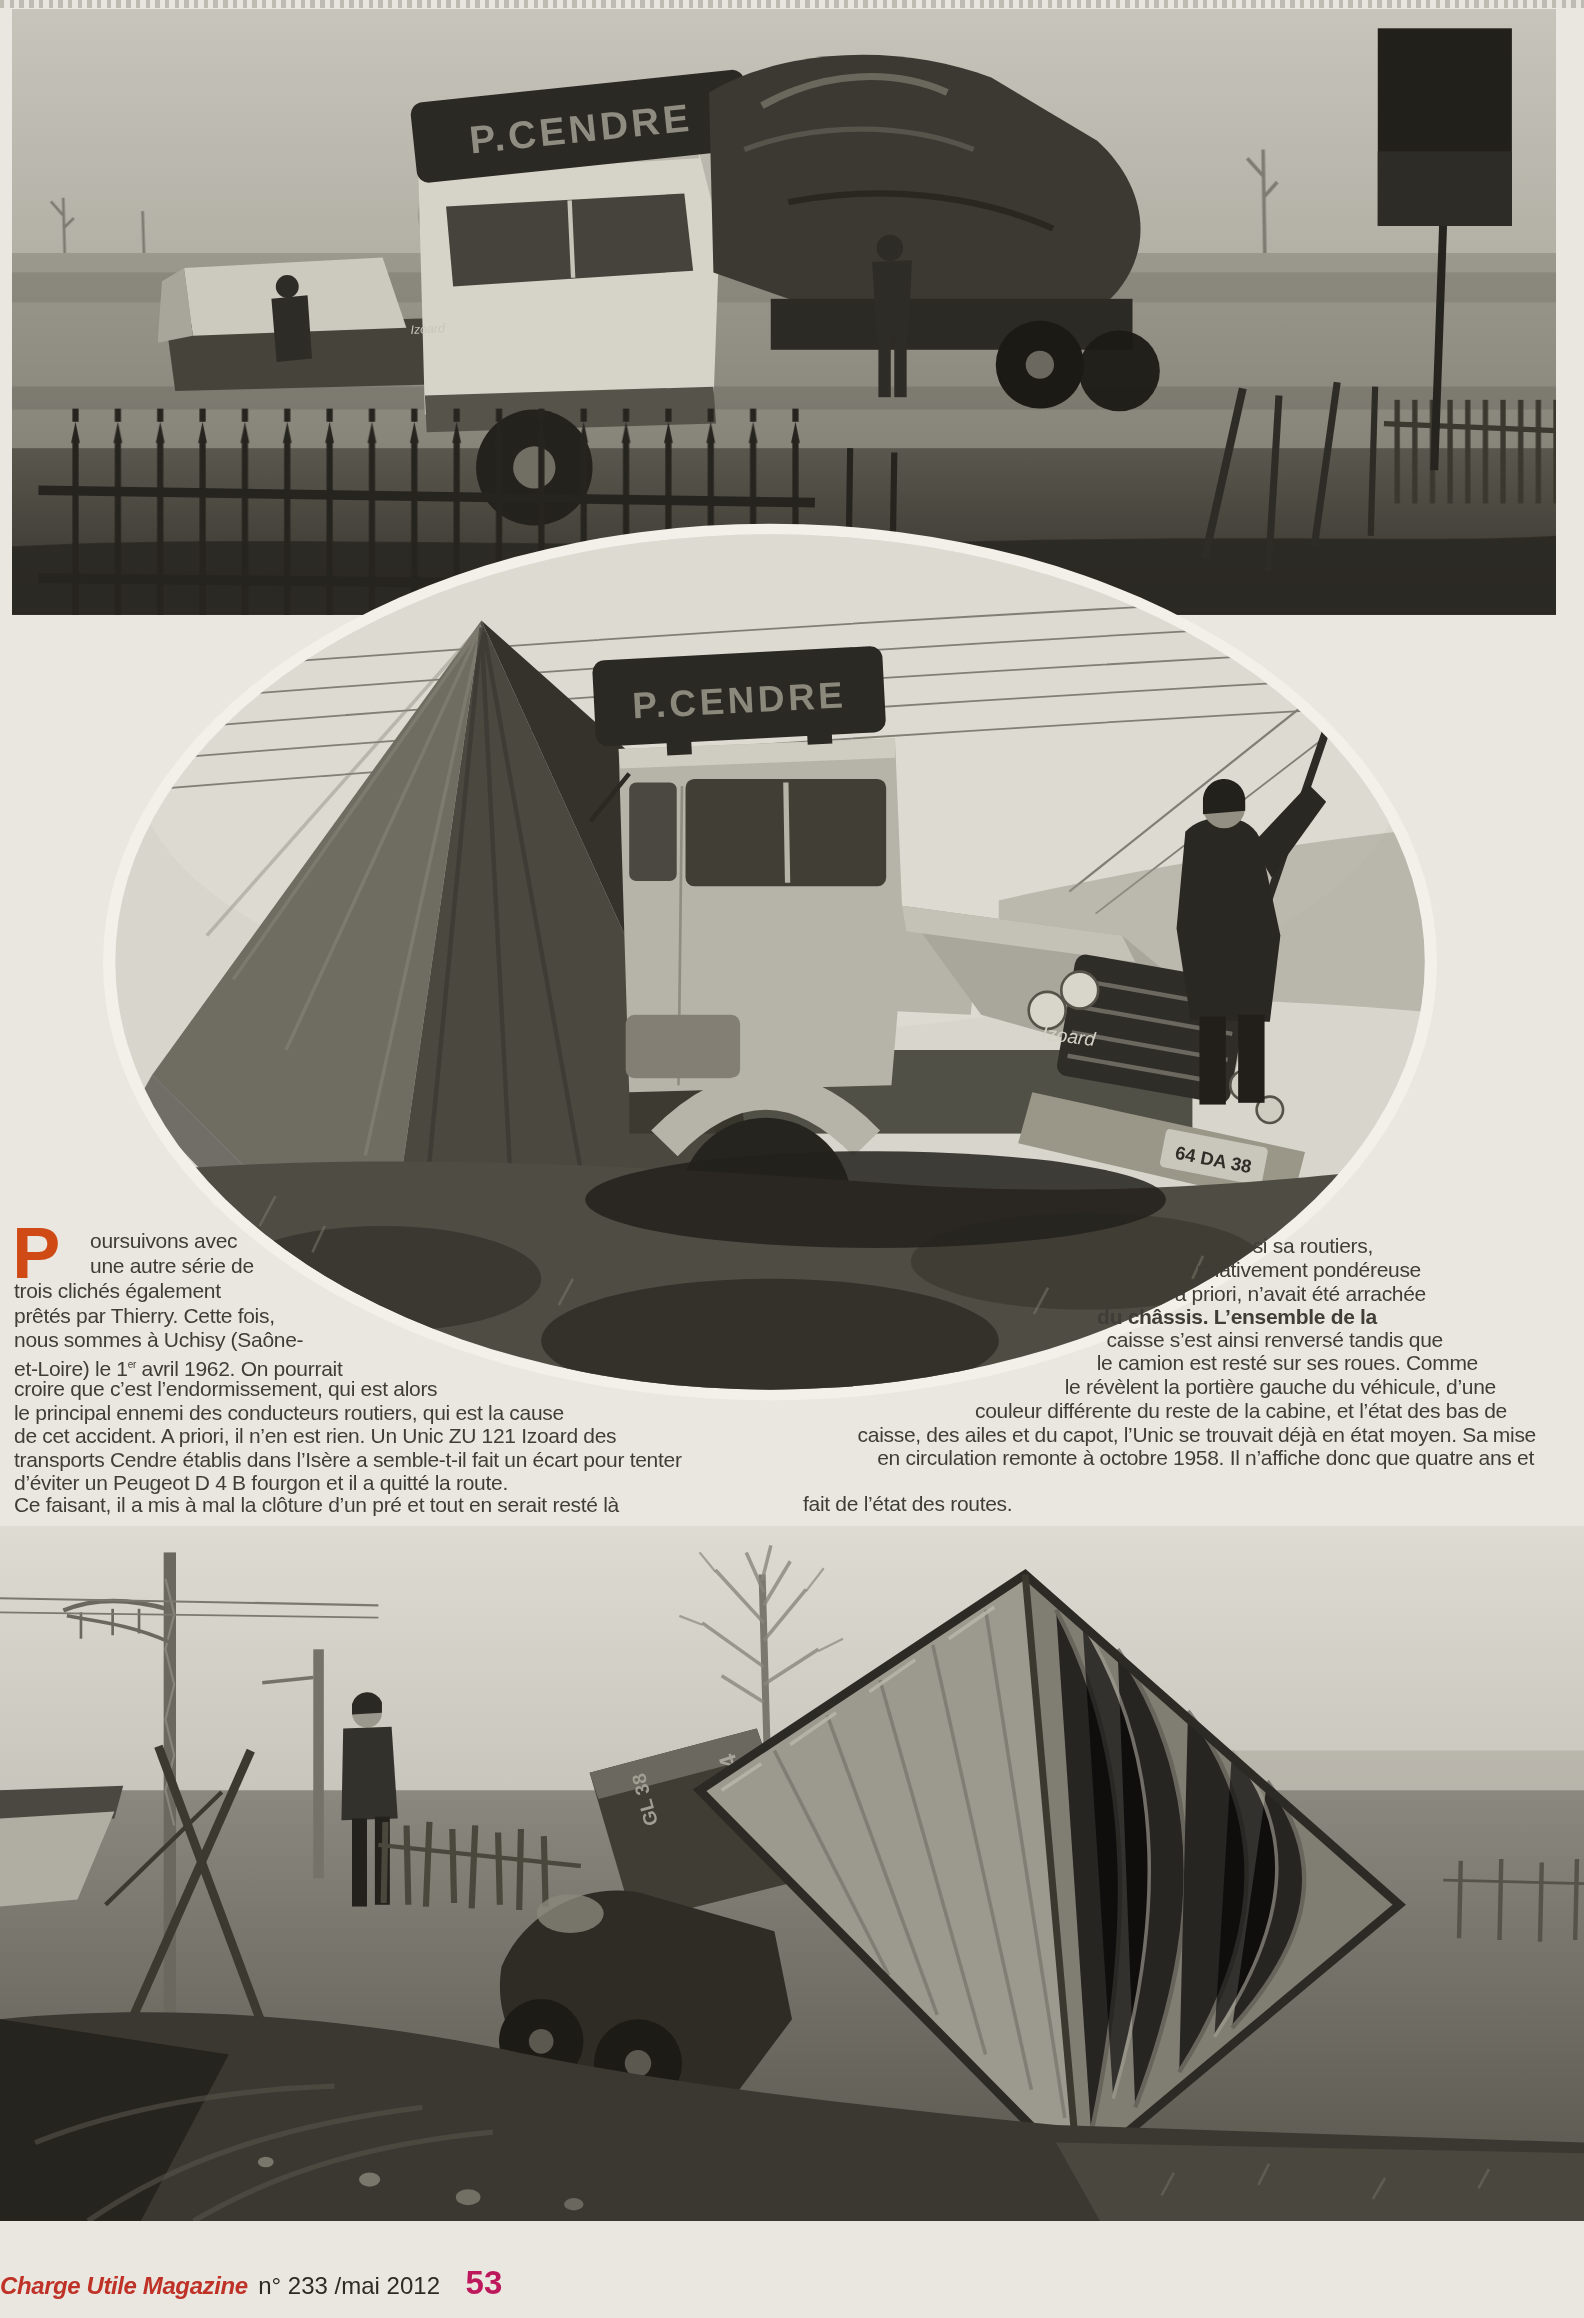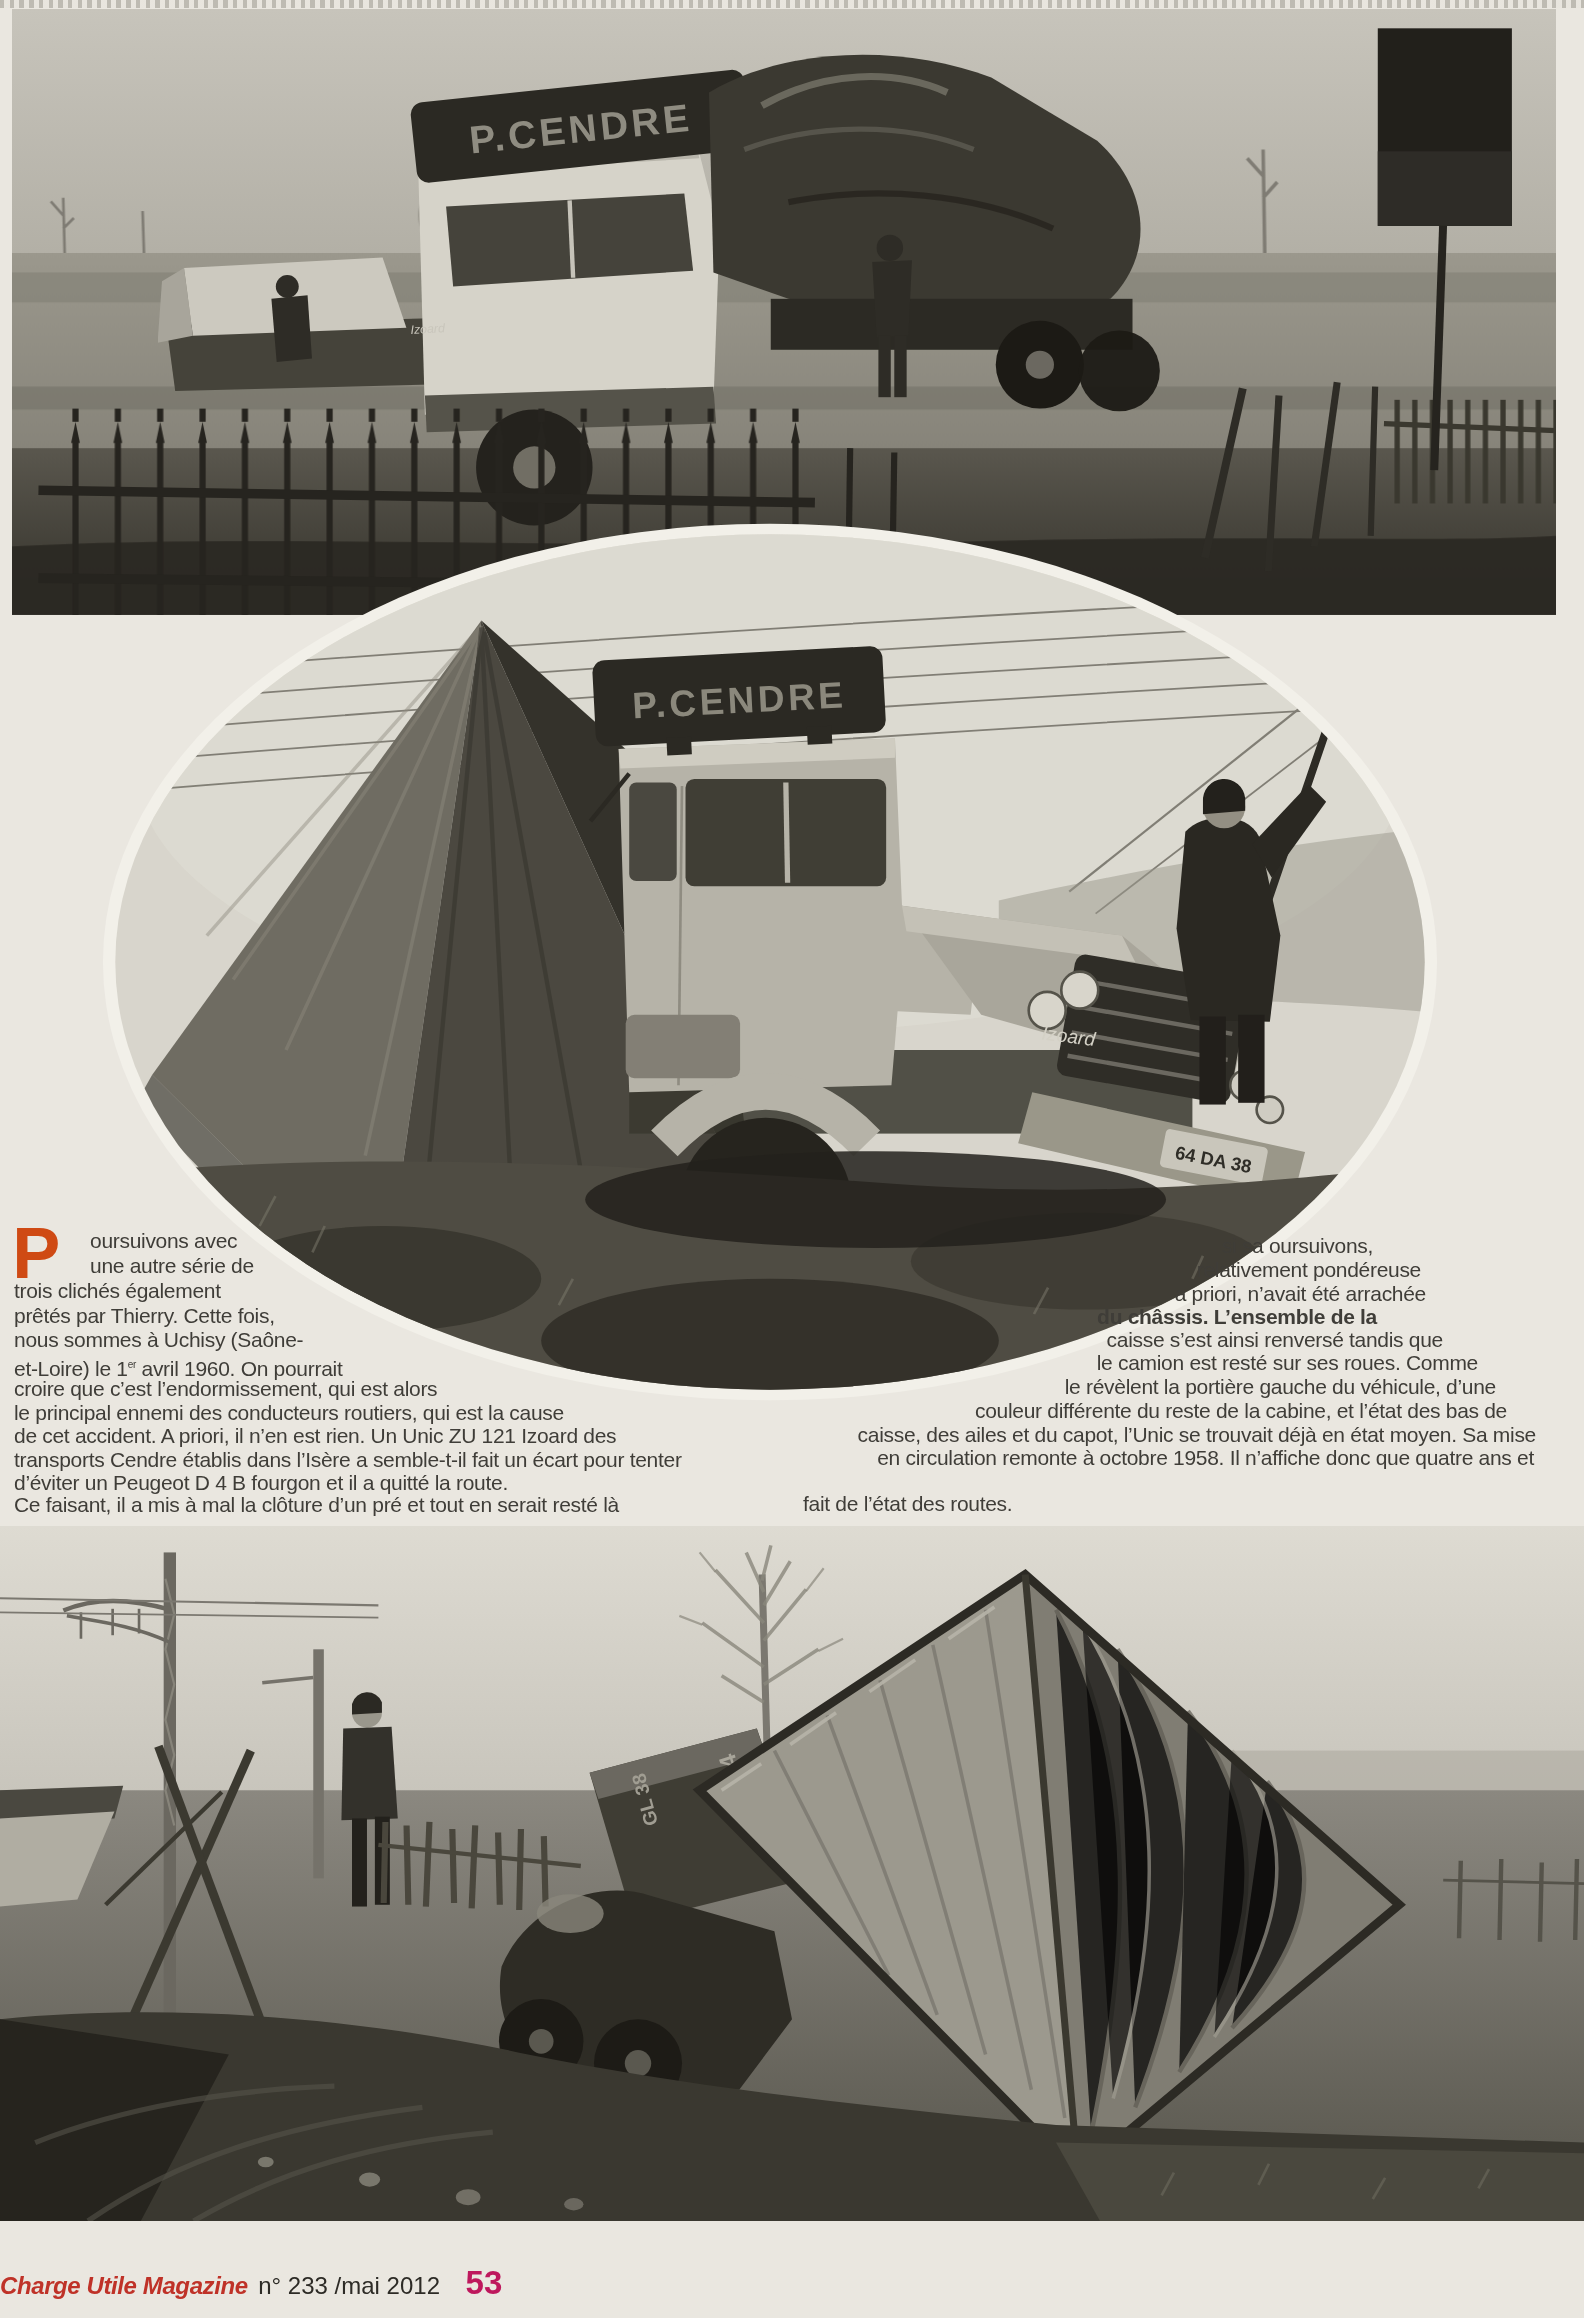--- a/index.html
+++ b/index.html
@@ -261,29 +261,29 @@
     </svg>
   </div>
 
   <div class="dropcap">P</div>
 
   <div class="tl ll0">oursuivons avec</div>
   <div class="tl ll1">une autre série de</div>
   <div class="tl ll2">trois clichés également</div>
   <div class="tl ll3">prêtés par Thierry. Cette fois,</div>
   <div class="tl ll4">nous sommes à Uchisy (Saône-</div>
-  <div class="tl ll5"><span>et-Loire) le 1</span><sup>er</sup><span> avril 1960. On pourrait</span></div>
+  <div class="tl ll5"><span>et-Loire) le 1</span><sup>er</sup><span> avril 1962. On pourrait</span></div>
   <div class="tl ll6">croire que c’est l’endormissement, qui est alors</div>
   <div class="tl ll7">le principal ennemi des conducteurs routiers, qui est la cause</div>
   <div class="tl ll8">de cet accident. A priori, il n’en est rien. Un Unic ZU 121 Izoard des</div>
   <div class="tl ll9">transports Cendre établis dans l’Isère a semble-t-il fait un écart pour tenter</div>
   <div class="tl ll10">d’éviter un Peugeot D 4 B fourgon et il a quitté la route.</div>
   <div class="tl ll11">Ce faisant, il a mis à mal la clôture d’un pré et tout en serait resté là</div>
 
-  <div class="rl rl0">si sa oursuivons,</div>
+  <div class="rl rl0">si sa routiers,</div>
   <div class="rl rl1">relativement pondéreuse</div>
   <div class="rl rl2">a priori, n’avait été arrachée</div>
   <div class="rl rl3">du châssis. L’ensemble de la</div>
   <div class="rl rl4">caisse s’est ainsi renversé tandis que</div>
   <div class="rl rl5">le camion est resté sur ses roues. Comme</div>
   <div class="rl rl6">le révèlent la portière gauche du véhicule, d’une</div>
   <div class="rl rl7">couleur différente du reste de la cabine, et l’état des bas de</div>
   <div class="rl rl8">caisse, des ailes et du capot, l’Unic se trouvait déjà en état moyen. Sa mise</div>
   <div class="rl rl9">en circulation remonte à octobre 1958. Il n’affiche donc que quatre ans et</div>
   <div class="rl rl11">fait de l’état des routes.</div>

